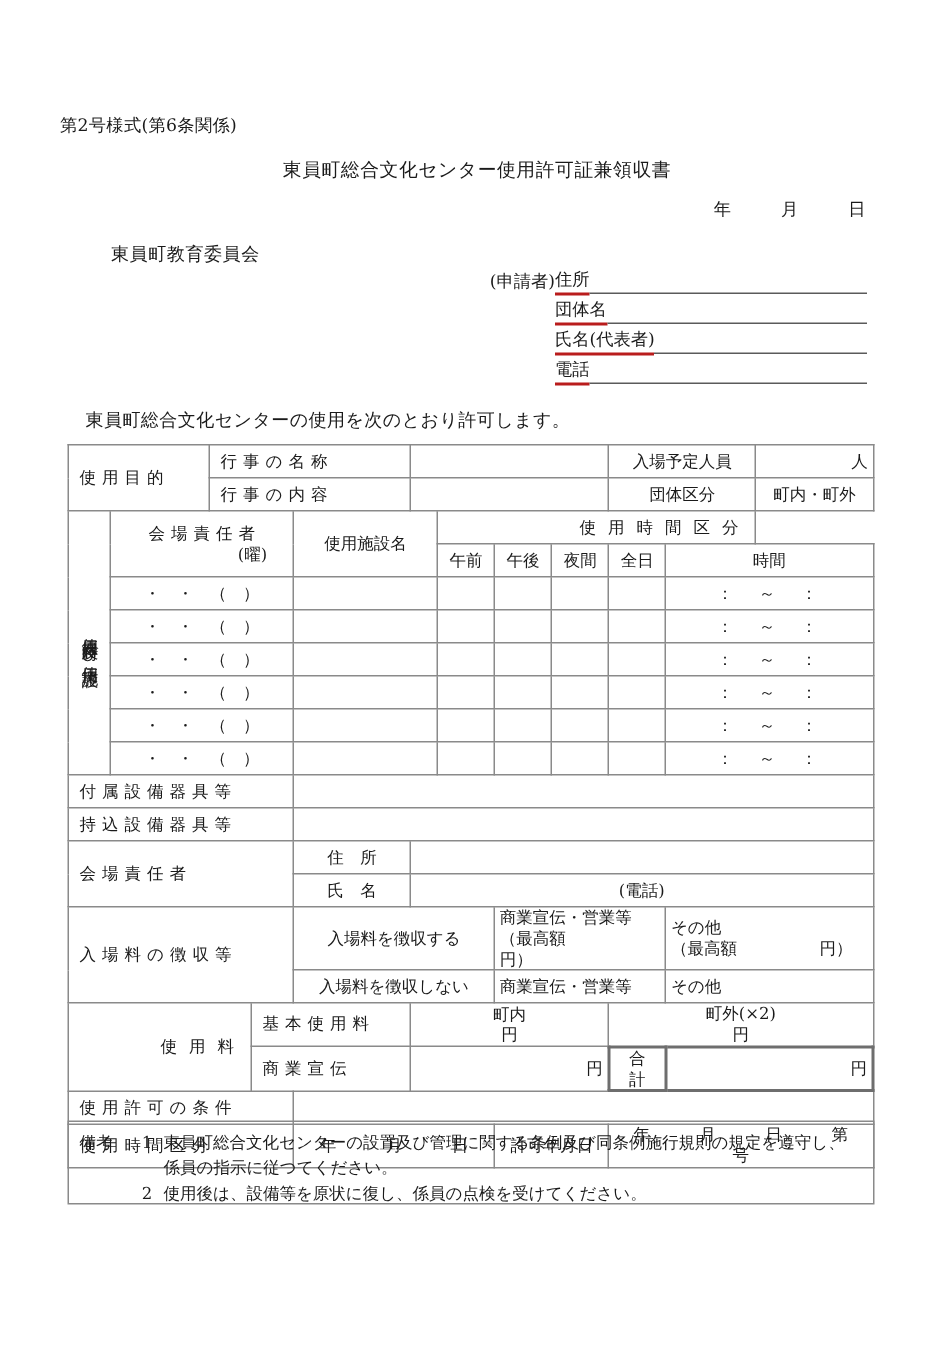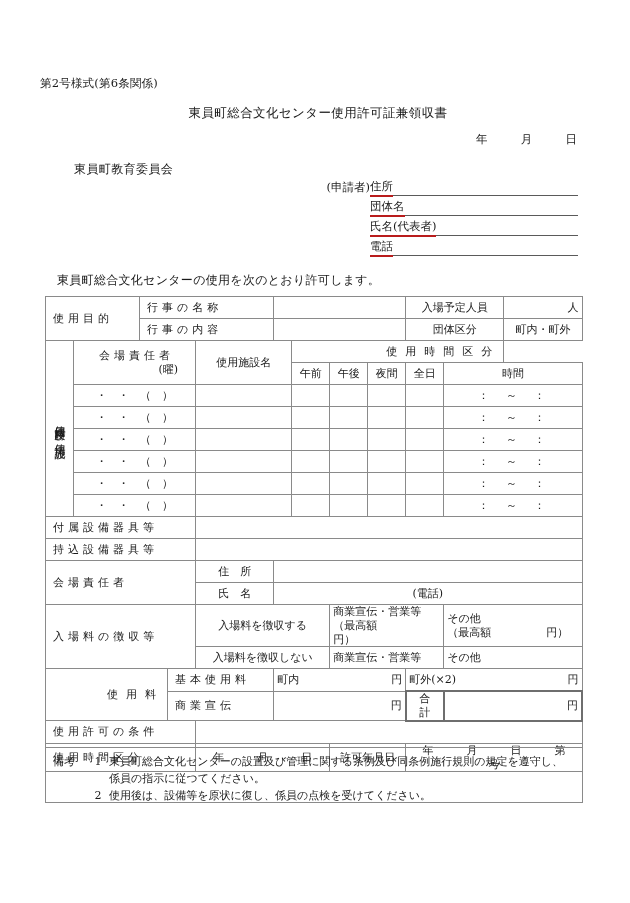--- a/index.html
+++ b/index.html
@@ -166,20 +166,21 @@
     font-size: 11px;
     padding: 1px 4px;
   }
   .two-line .ln2 { display: block; }
 
   .yen-row {
     display: flex;
     justify-content: space-between;
     align-items: center;
     width: 100%;
+    flex-direction: column;
   }
   .thick {
     border: 2px solid #6e6e6e !important;
   }
 
   .usage-date-head {
     text-align: center;
     line-height: 1.35;
     padding: 2px 4px;
   }

